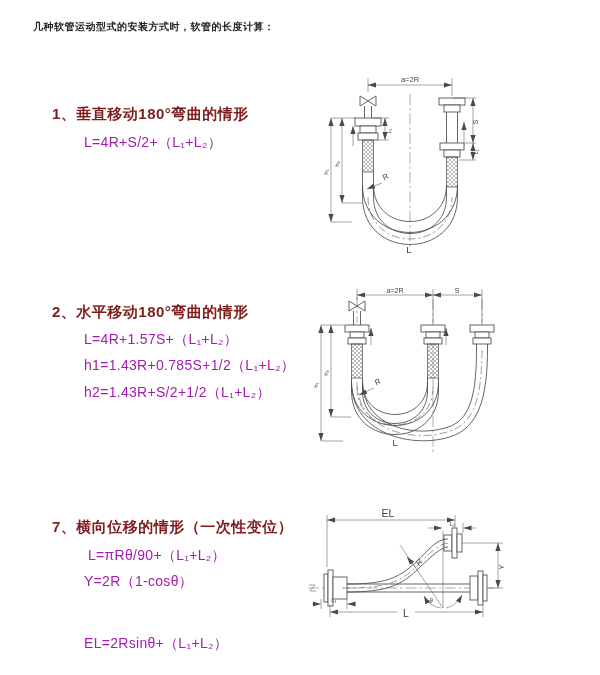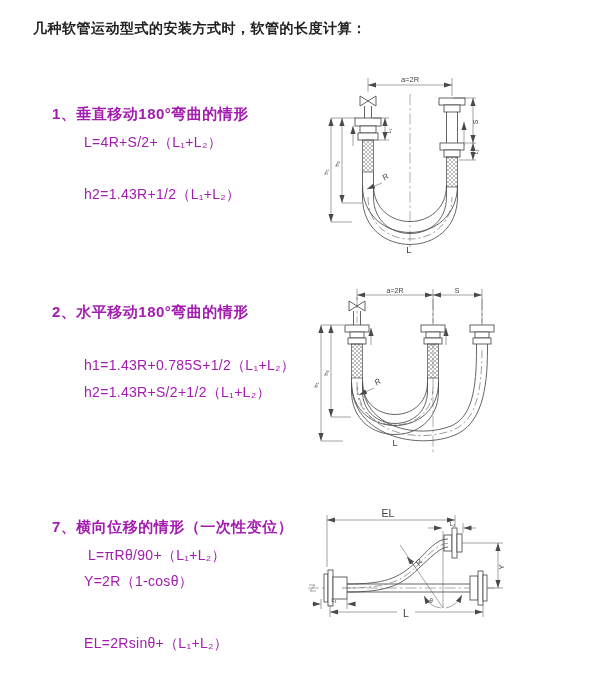--- a/index.html
+++ b/index.html
@@ -1,42 +1,42 @@
 <!DOCTYPE html>
 <html><head>
 <meta charset="utf-8">
 <style>
   html,body{margin:0;padding:0;background:#ffffff;}
   body{width:600px;height:675px;font-family:"Liberation Sans",sans-serif;color:#2b2b2b;}
   .page{position:relative;width:600px;height:675px;background:#fff;overflow:hidden;}
   .abs{position:absolute;}
-  .title{font-size:14px;font-weight:700;letter-spacing:.5px;color:#222;}
-  .heading{font-size:15px;font-weight:700;letter-spacing:.5px;color:#a21caf;}
+  .title{font-size:10px;font-weight:700;letter-spacing:.5px;color:#222;}
+  .heading{font-size:15px;font-weight:700;letter-spacing:.5px;color:#7f1d1d;}
   .formula{font-size:14px;font-weight:400;letter-spacing:.3px;color:#a21caf;}
   svg{display:block;}
   svg text{font-family:"Liberation Sans",sans-serif;fill:#4a4a4a;}
   .ln{stroke:#4a4a4a;stroke-width:.85;fill:none;}
   .thin{stroke:#5a5a5a;stroke-width:.55;fill:none;}
   .cl{stroke:#6a6a6a;stroke-width:.55;fill:none;stroke-dasharray:11 3 2.5 3;}
   .hdash{stroke:#5a5a5a;stroke-width:.6;fill:none;stroke-dasharray:8 3 2 3;}
   .fitting{fill:#ffffff;stroke:#4a4a4a;stroke-width:.85;}
   .dimtxt{fill:#3f3f3f;}
 </style>
 </head>
 <body>
 
 <div class="page">
 
   <div class="abs title" style="left:33px;top:20px;">几种软管运动型式的安装方式时，软管的长度计算：</div>
 
   <div class="abs heading" style="left:52px;top:105px;">1、垂直移动180°弯曲的情形</div>
   <div class="abs formula" style="left:84px;top:134px;">L=4R+S/2+（L₁+L₂）</div>
-  <div class="abs formula" style="left:84px;top:186px;">h2=1.43R+1/2（L₁+L₂）</div>
 
   <div class="abs heading" style="left:52px;top:303px;">2、水平移动180°弯曲的情形</div>
+  <div class="abs formula" style="left:84px;top:331px;">L=4R+1.57S+（L₁+L₂）</div>
   <div class="abs formula" style="left:84px;top:357px;">h1=1.43R+0.785S+1/2（L₁+L₂）</div>
   <div class="abs formula" style="left:84px;top:384px;">h2=1.43R+S/2+1/2（L₁+L₂）</div>
 
   <div class="abs heading" style="left:52px;top:518px;">7、横向位移的情形（一次性变位）</div>
   <div class="abs formula" style="left:88px;top:547px;">L=πRθ/90+（L₁+L₂）</div>
   <div class="abs formula" style="left:84px;top:573px;">Y=2R（1-cosθ）</div>
   <div class="abs formula" style="left:84px;top:599px;margin-top:36px;">EL=2Rsinθ+（L₁+L₂）</div>
 
   <svg class="abs" style="left:318px;top:72px;" width="270" height="186" viewBox="0 0 270 186">
     <defs>

